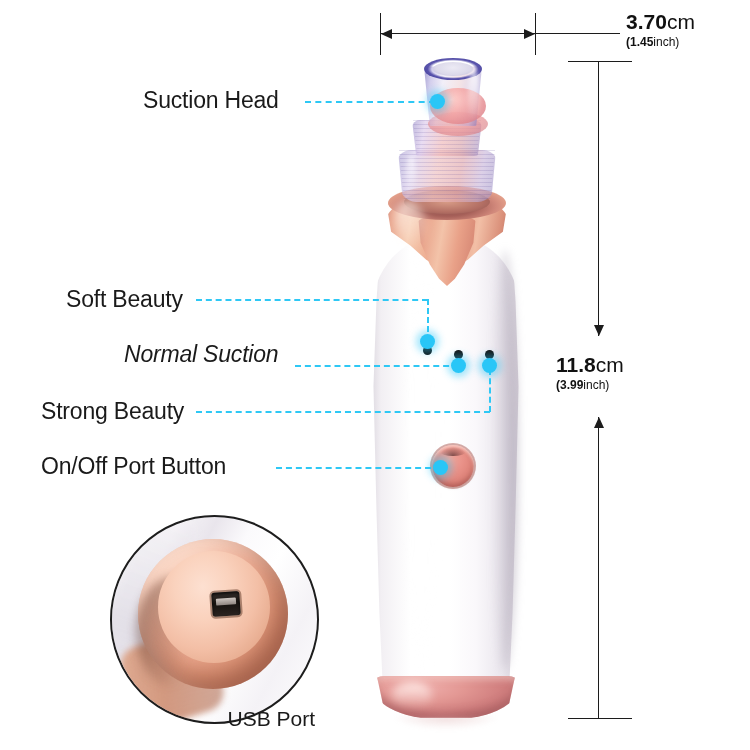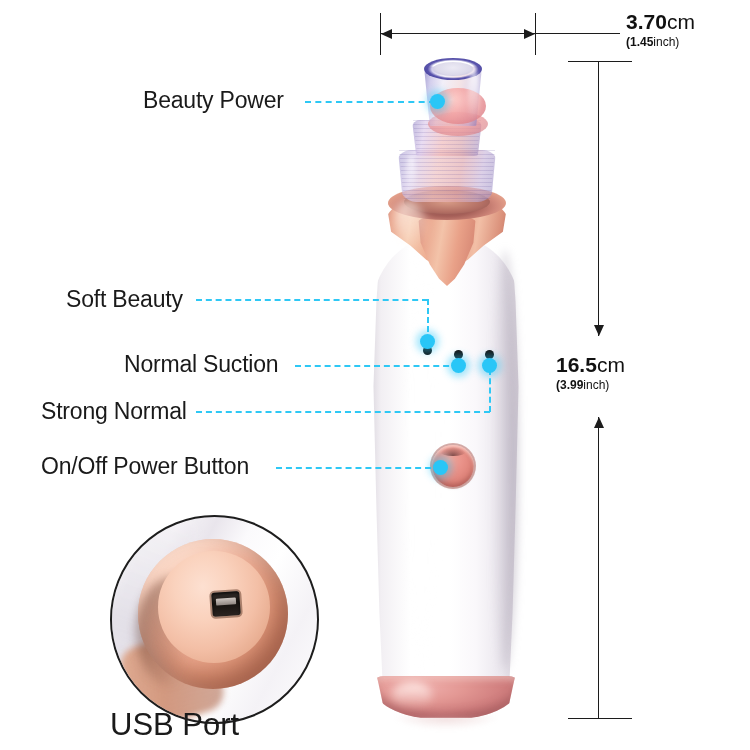--- a/index.html
+++ b/index.html
@@ -364,22 +364,22 @@
     border-radius:20px;
   }
   .usb-diag-band{
     position:absolute;left:-10px;top:-20px;width:58px;height:260px;
     background:linear-gradient(180deg,rgba(222,218,228,.0),rgba(210,206,218,.55),rgba(222,218,228,0));
     transform:rotate(20deg);
     filter:blur(4px);
   }
   .usb-label{
     position:absolute;left:110px;top:707px;width:205px;
-    text-align:left;
-    font-size:31px;color:#1a1a1a;
+    text-align:right;
+    font-size:21px;color:#1a1a1a;
     font-family:"Liberation Sans",sans-serif;
   }
 </style>
 </head>
 <body>
 
 <div id="stage">
 
   <div id="device">
 
@@ -436,53 +436,53 @@
     <div class="tick-h" style="left:568px;top:61px;width:64px;"></div>
     <div class="tick-h" style="left:568px;top:718px;width:64px;"></div>
 
     <div class="dimline" style="left:598px;top:61px;width:1px;height:275px;"></div>
     <div class="arrow down" style="left:594px;top:325px;"></div>
 
     <div class="dimline" style="left:598px;top:417px;width:1px;height:301px;"></div>
     <div class="arrow up" style="left:594px;top:417px;"></div>
 
     <div class="dimblock" style="left:556px;top:352px;">
-      <div class="l1"><b>16.5</b><span class="u">cm</span></div>
+      <div class="l1"><b>11.8</b><span class="u">cm</span></div>
       <div class="l2"><b>(3.99</b><span class="u">inch)</span></div>
     </div>
   </div>
 
   <div>
-    <div class="label" style="left:143px;top:89px;">Beauty Power</div>
+    <div class="label" style="left:143px;top:89px;">Suction Head</div>
     <div class="hseg" style="left:305px;top:101px;width:130px;"></div>
     <div class="enddot" style="left:430px;top:94px;"></div>
   </div>
 
   <div>
     <div class="label" style="left:66px;top:288px;">Soft Beauty</div>
     <div class="hseg" style="left:196px;top:299px;width:232px;"></div>
     <div class="vseg" style="left:427px;top:299px;height:42px;"></div>
     <div class="enddot" style="left:420px;top:334px;"></div>
   </div>
 
   <div>
-    <div class="label" style="left:124px;top:353px;">Normal Suction</div>
+    <div class="label" style="left:124px;top:343px;font-style:italic;">Normal Suction</div>
     <div class="hseg" style="left:295px;top:365px;width:164px;"></div>
     <div class="enddot" style="left:451px;top:358px;"></div>
   </div>
 
   <div>
-    <div class="label" style="left:41px;top:400px;">Strong Normal</div>
+    <div class="label" style="left:41px;top:400px;">Strong Beauty</div>
     <div class="hseg" style="left:196px;top:411px;width:294px;"></div>
     <div class="vseg" style="left:489px;top:369px;height:43px;"></div>
     <div class="enddot" style="left:482px;top:358px;"></div>
   </div>
 
   <div>
-    <div class="label" style="left:41px;top:455px;">On/Off Power Button</div>
+    <div class="label" style="left:41px;top:455px;">On/Off Port Button</div>
     <div class="hseg" style="left:276px;top:467px;width:165px;"></div>
     <div class="enddot" style="left:433px;top:460px;"></div>
   </div>
 
   <div class="usb-circle">
     <div class="usb-diag-band"></div>
     <div class="usb-body-strip"></div>
     <div class="usb-cap"></div>
     <div class="usb-rim-shadow"></div>
     <div class="usb-cap-face"></div>

